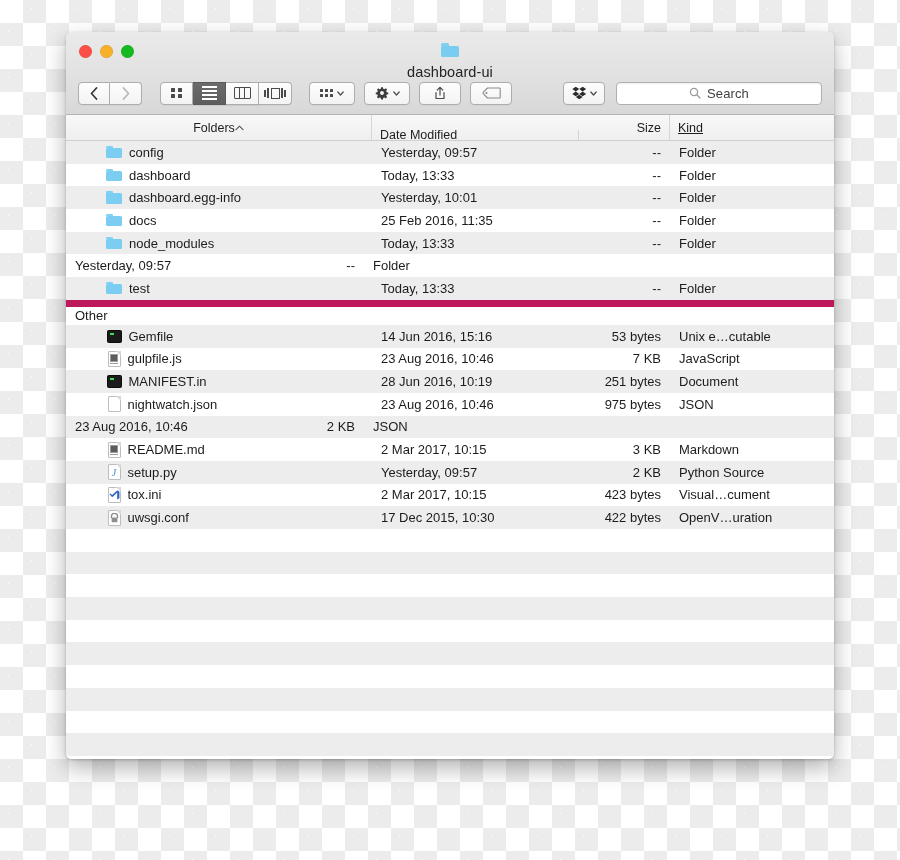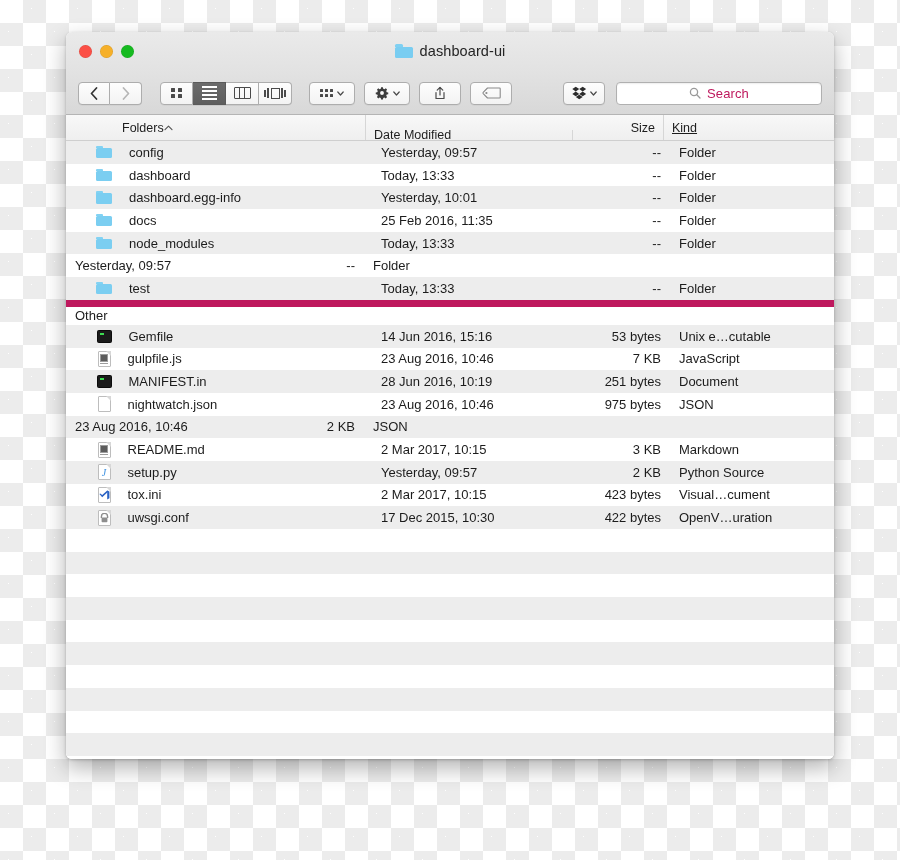--- a/index.html
+++ b/index.html
@@ -65,20 +65,21 @@
     text-align: center;
     font-size: 14.5px;
     color: #242424;
     font-weight: 400;
     letter-spacing: 0.1px;
     display: flex;
     align-items: center;
     justify-content: center;
     gap: 7px;
     pointer-events: none;
+    flex-direction: column;
   }
   .title-folder {
     width: 18px; height: 14px;
     position: relative;
     display: inline-block;
     flex: 0 0 auto;
   }
   .title-folder::before {
     content:"";
     position: absolute;
@@ -183,21 +184,21 @@
     box-sizing: border-box;
     display: flex;
     align-items: center;
     justify-content: center;
     gap: 6px;
     box-shadow: inset 0 1px 1.5px rgba(0,0,0,0.07);
   }
   .search-field .mag { width: 12px; height: 12px; }
   .search-ph {
     font-size: 13px;
-    color: #be185d;
+    color: #404040;
     letter-spacing: 0.1px;
     text-align: center;
   }
 
   
   .col-header {
     display: flex;
     height: 26px;
     background: linear-gradient(to bottom, #f8f8f8 0%, #efefef 100%);
     border-bottom: 1px solid #cfcfcf;
@@ -208,21 +209,21 @@
   }
   .col-header > div {
     display: flex;
     align-items: center;
     box-sizing: border-box;
     border-right: 1px solid #d6d6d6;
     padding: 0 8px;
     position: relative;
   }
   .col-header > div:last-child { border-right: none; }
-  .ch-name { width: 252px; justify-content: flex-start; margin-left: 48px; }
+  .ch-name { width: 306px; justify-content: center; }
   .ch-date { width: 207px; margin-top: 15px; }
   .ch-size { width: 91px; justify-content: flex-end; }
   .ch-kind { flex: 1 1 auto; text-decoration: underline; }
   .sort-caret { width: 9px; height: 6px; }
 
   
   .list-area {
     flex: 1 1 auto;
     overflow: hidden;
     background: #ffffff;
@@ -232,21 +233,21 @@
     display: flex;
     height: 22.7px;
     align-items: center;
     font-size: 13px;
     color: #1c1c1c;
     box-sizing: border-box;
   }
   .row.odd  { background: #ffffff; }
   .row.even { background: #ededed; }
 
-  .c-name { width: 306px; display: flex; align-items: center; padding-left: 30px; box-sizing: border-box; gap: 17px; overflow: hidden; }
+  .c-name { width: 306px; display: flex; align-items: center; padding-left: 40px; box-sizing: border-box; gap: 7px; overflow: hidden; }
   .c-date { width: 207px; padding-left: 9px; box-sizing: border-box; white-space: nowrap; }
   .c-size { width: 91px; text-align: right; padding-right: 9px; box-sizing: border-box; white-space: nowrap; }
   .c-kind { flex: 1 1 auto; padding-left: 9px; box-sizing: border-box; white-space: nowrap; overflow: hidden; }
 
   .fname { white-space: nowrap; overflow: hidden; text-overflow: ellipsis; }
 
   
   .group-head {
     height: 25px;
     display: flex;

